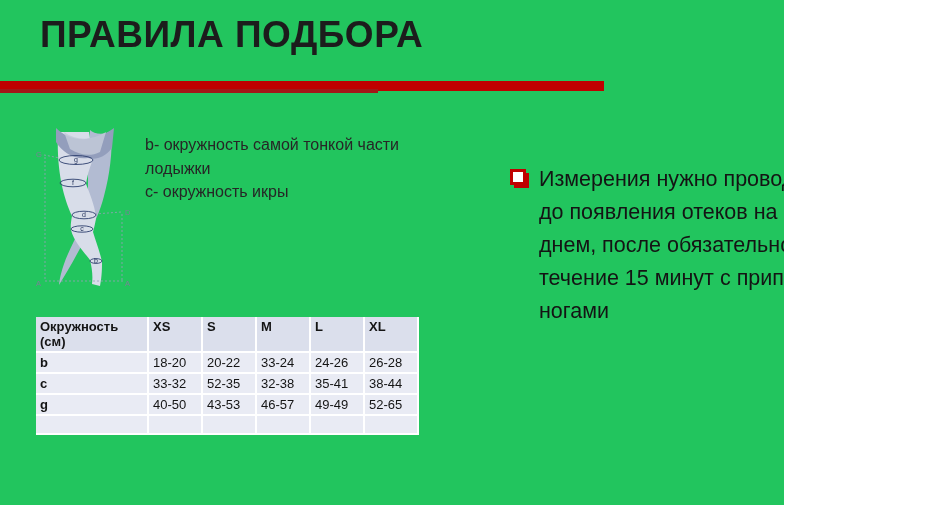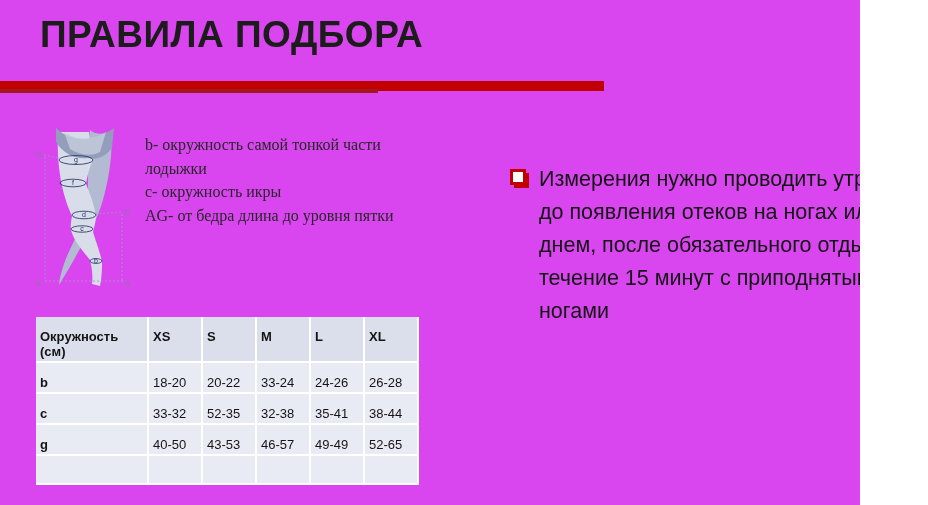--- a/index.html
+++ b/index.html
@@ -1,31 +1,31 @@
 <!DOCTYPE html>
 <html><head>
 <meta charset="utf-8">
 <style>
   html,body { margin:0; padding:0; background:#ffffff; }
   .slide {
-    position:relative; width:860px; height:505px; background:#d946ef;
+    position:relative; width:784px; height:505px; background:#22c55e;
     overflow:hidden; font-family:"Liberation Sans", sans-serif;
   }
   .title {
     position:absolute; left:40px; top:14px;
     font-size:37px; font-weight:800; letter-spacing:0.5px; color:#1c1c1c;
     white-space:nowrap;
   }
   .bar-main { position:absolute; left:0; top:81px; width:604px; height:10px; background:#c00000; }
   .bar-sub  { position:absolute; left:0; top:89px; width:378px; height:4px;  background:#a31818; }
 
   
   .notes {
     position:absolute; left:145px; top:133px; width:300px;
-    font-size:16px; line-height:23.5px; color:#262626;font-family:Liberation Serif, serif;
+    font-size:16px; line-height:23.5px; color:#262626;
   }
 
   
   .legs { position:absolute; left:34px; top:124px; }
 
   
   .bullet-block { position:absolute; left:510px; top:143px; width:402px;margin-top:20px; }
   .bullet-row { display:flex; align-items:flex-start; }
   .bullet-wrap { position:relative; width:21px; height:21px; flex:none; margin:6px 8px 0 0; }
   .bullet-shadow { position:absolute; left:4px; top:4px; width:15px; height:15px; background:#c00000; }
@@ -33,21 +33,21 @@
   .bullet-text { font-size:21.5px; line-height:33px; color:#141414; }
 
   
   .size-table {
     position:absolute; left:36px; top:317px;
     border-collapse:collapse; table-layout:fixed;
     font-size:13px; line-height:15px; color:#141414;
   }
   .size-table th, .size-table td {
     border-right:2px solid #ffffff; border-bottom:2px solid #ffffff;
-    padding:12px 4px 2px 4px; text-align:left; vertical-align:top;
+    padding:2px 4px 2px 4px; text-align:left; vertical-align:top;
   }
   .size-table thead th { background:#dbdfec; font-weight:bold; height:15px; }
   .size-table tbody th { background:#e9ebf4; font-weight:bold; }
   .size-table tbody td { background:#e9ebf4; font-weight:normal; }
   .size-table .col-label { width:103px; }
   .size-table .col-size  { width:44px; }
   .size-table .row-empty th, .size-table .row-empty td { height:13px; }
 </style>
 </head>
 <body>
@@ -99,21 +99,20 @@
       <text x="2" y="33">G</text>
       <text x="91" y="91">D</text>
       <text x="2" y="162">A</text>
       <text x="91" y="162">A</text>
     </g>
   </svg>
 
   <div class="notes">
     <div>b- окружность самой тонкой части лодыжки</div>
     <div>c- окружность икры</div>
-    <div>AG- от бедра длина до уровня пятки</div>
   </div>
 
   <div class="bullet-block">
     <div class="bullet-row">
       <span class="bullet-wrap">
         <span class="bullet-shadow"></span>
         <span class="bullet-square"></span>
       </span>
       <div class="bullet-text">Измерения нужно проводить утром, до появления отеков на ногах или днем, после обязательного отдыха в течение 15 минут с приподнятыми ногами</div>
     </div>

